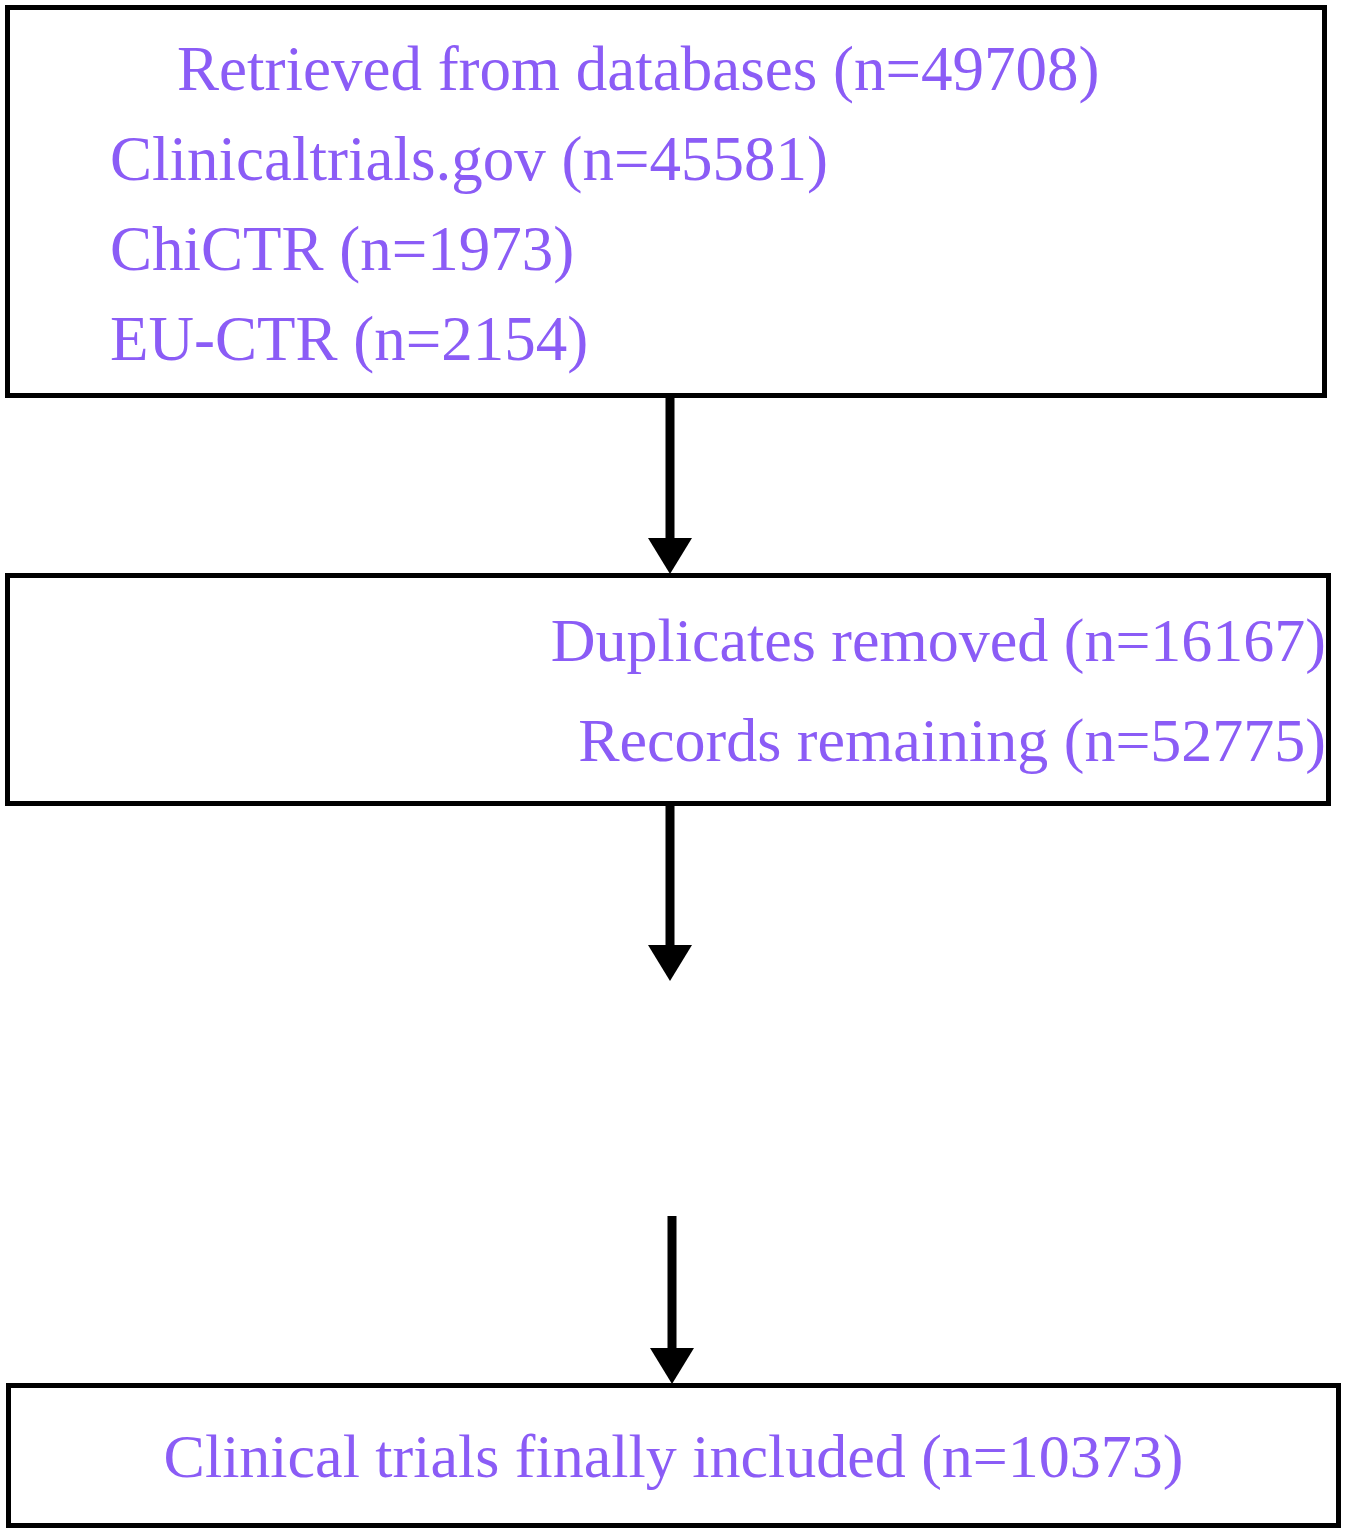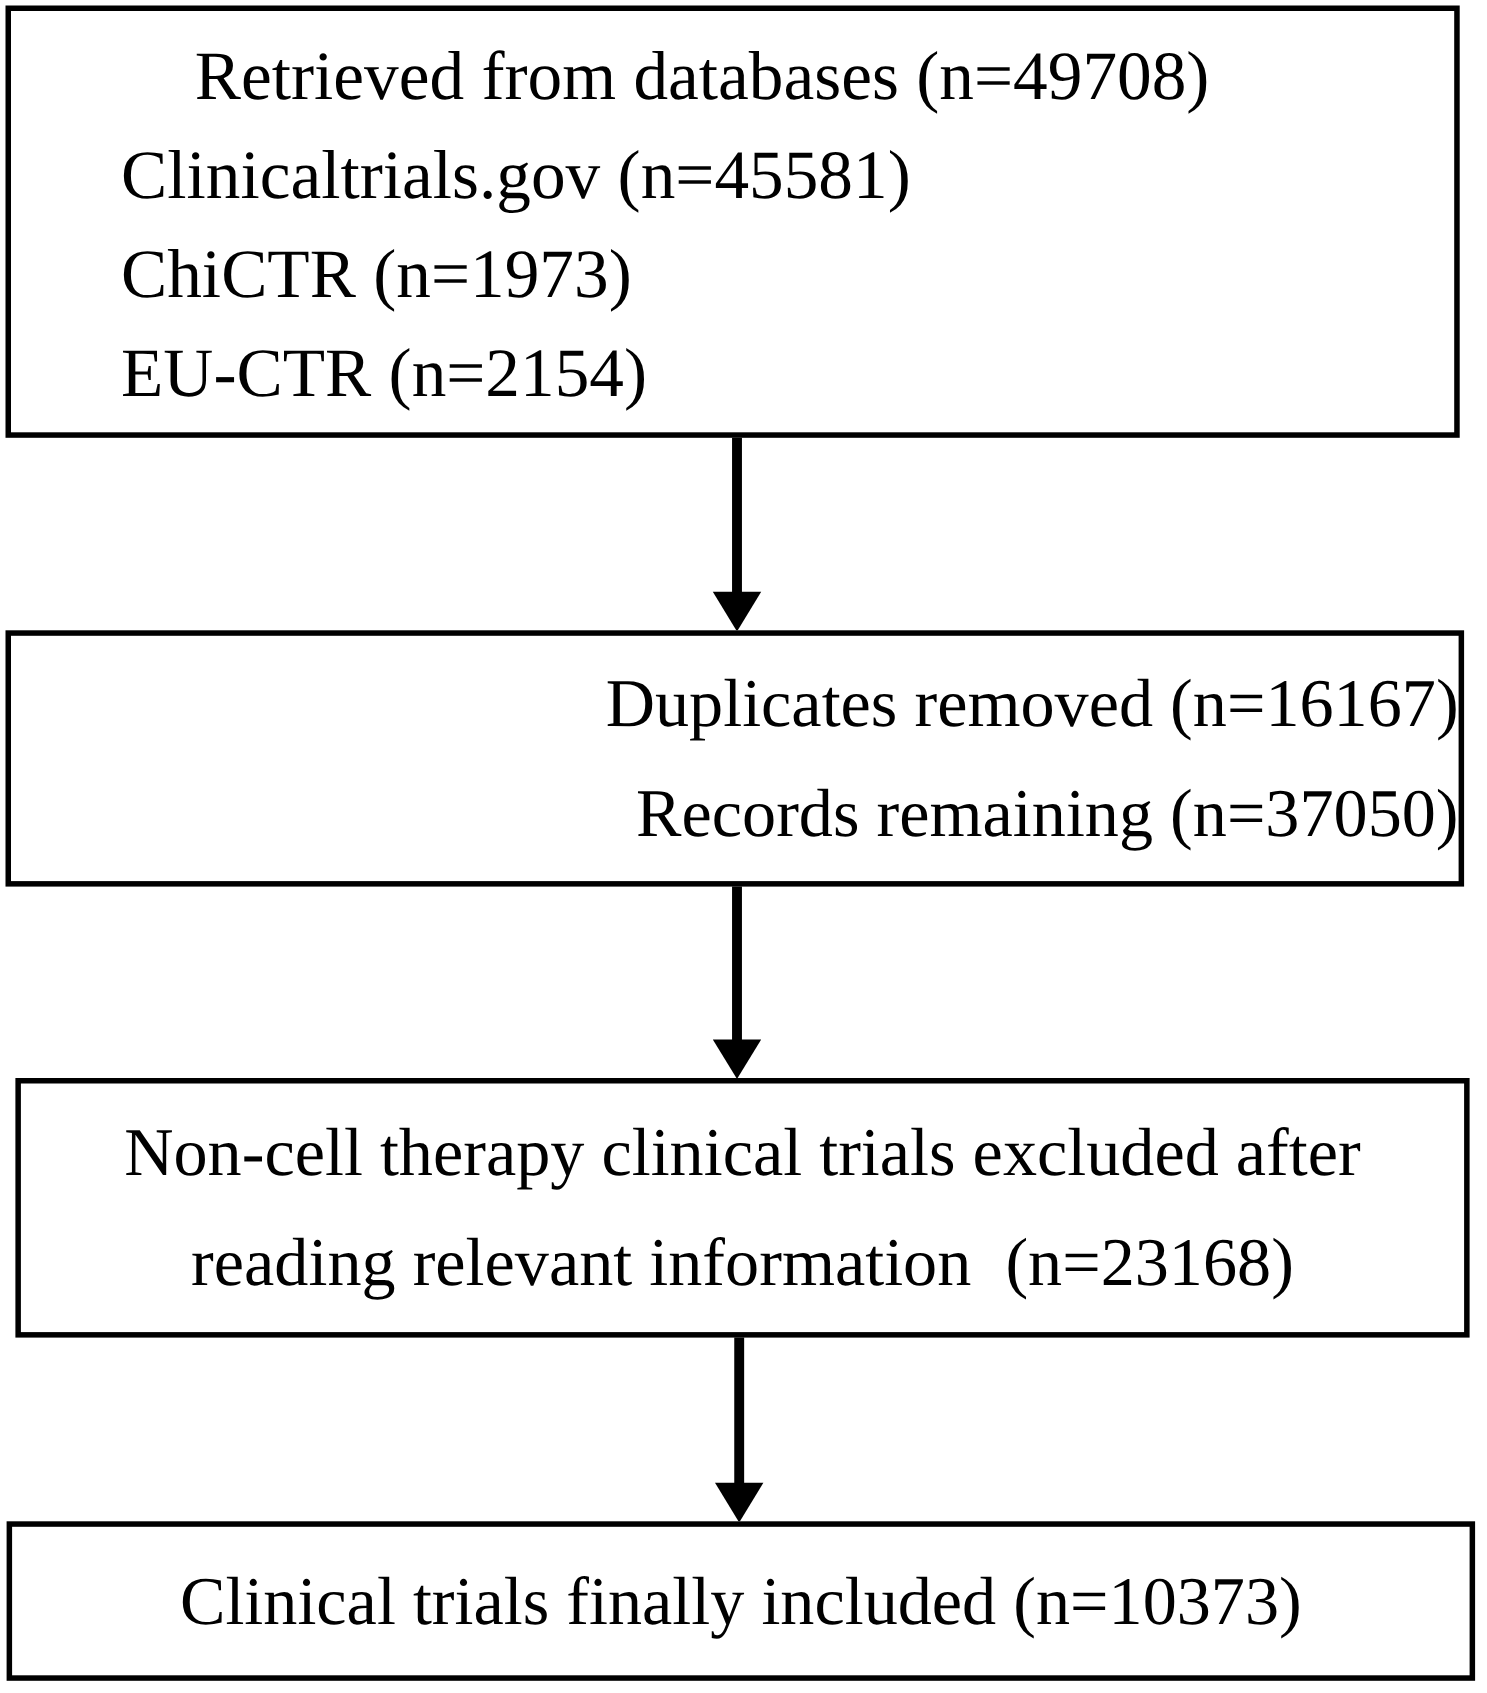--- a/index.html
+++ b/index.html
@@ -28,21 +28,21 @@
     flex-direction: column;
     justify-content: center;
   }
   .node-lines {
     display: block;
     width: 100%;
   }
   .node-line {
     display: block;
     white-space: pre;
-    color: #000000;
+    color: #8b5cf6;
   }
 
   
   #box-sources {
     left: 5px;
     top: 5px;
     width: 1322px;
     height: 393px;
     padding: 14px 0 10px 0;
   }
@@ -128,37 +128,31 @@
   <div class="connector" id="connector-1">
     <svg viewBox="0 0 60 176" preserveAspectRatio="none">
       <line x1="30" y1="0" x2="30" y2="148" stroke="#000000" stroke-width="9"></line>
       <polygon points="8,140 52,140 30,176" fill="#000000"></polygon>
     </svg>
   </div>
 
   <div class="node-box" id="box-duplicates">
     <div class="node-lines">
       <span class="node-line">Duplicates removed (n=16167)</span>
-      <span class="node-line">Records remaining (n=37050)</span>
+      <span class="node-line">Records remaining (n=52775)</span>
     </div>
   </div>
 
   <div class="connector" id="connector-2">
     <svg viewBox="0 0 60 175" preserveAspectRatio="none">
       <line x1="30" y1="0" x2="30" y2="147" stroke="#000000" stroke-width="9"></line>
       <polygon points="8,139 52,139 30,175" fill="#000000"></polygon>
     </svg>
   </div>
 
-  <div class="node-box" id="box-excluded">
-    <div class="node-lines">
-      <span class="node-line">Non-cell therapy clinical trials excluded after</span>
-      <span class="node-line">reading relevant information  (n=23168)</span>
-    </div>
-  </div>
 
   <div class="connector" id="connector-3">
     <svg viewBox="0 0 60 168" preserveAspectRatio="none">
       <line x1="30" y1="0" x2="30" y2="140" stroke="#000000" stroke-width="9"></line>
       <polygon points="8,132 52,132 30,168" fill="#000000"></polygon>
     </svg>
   </div>
 
   <div class="node-box" id="box-included">
     <div class="node-lines">

